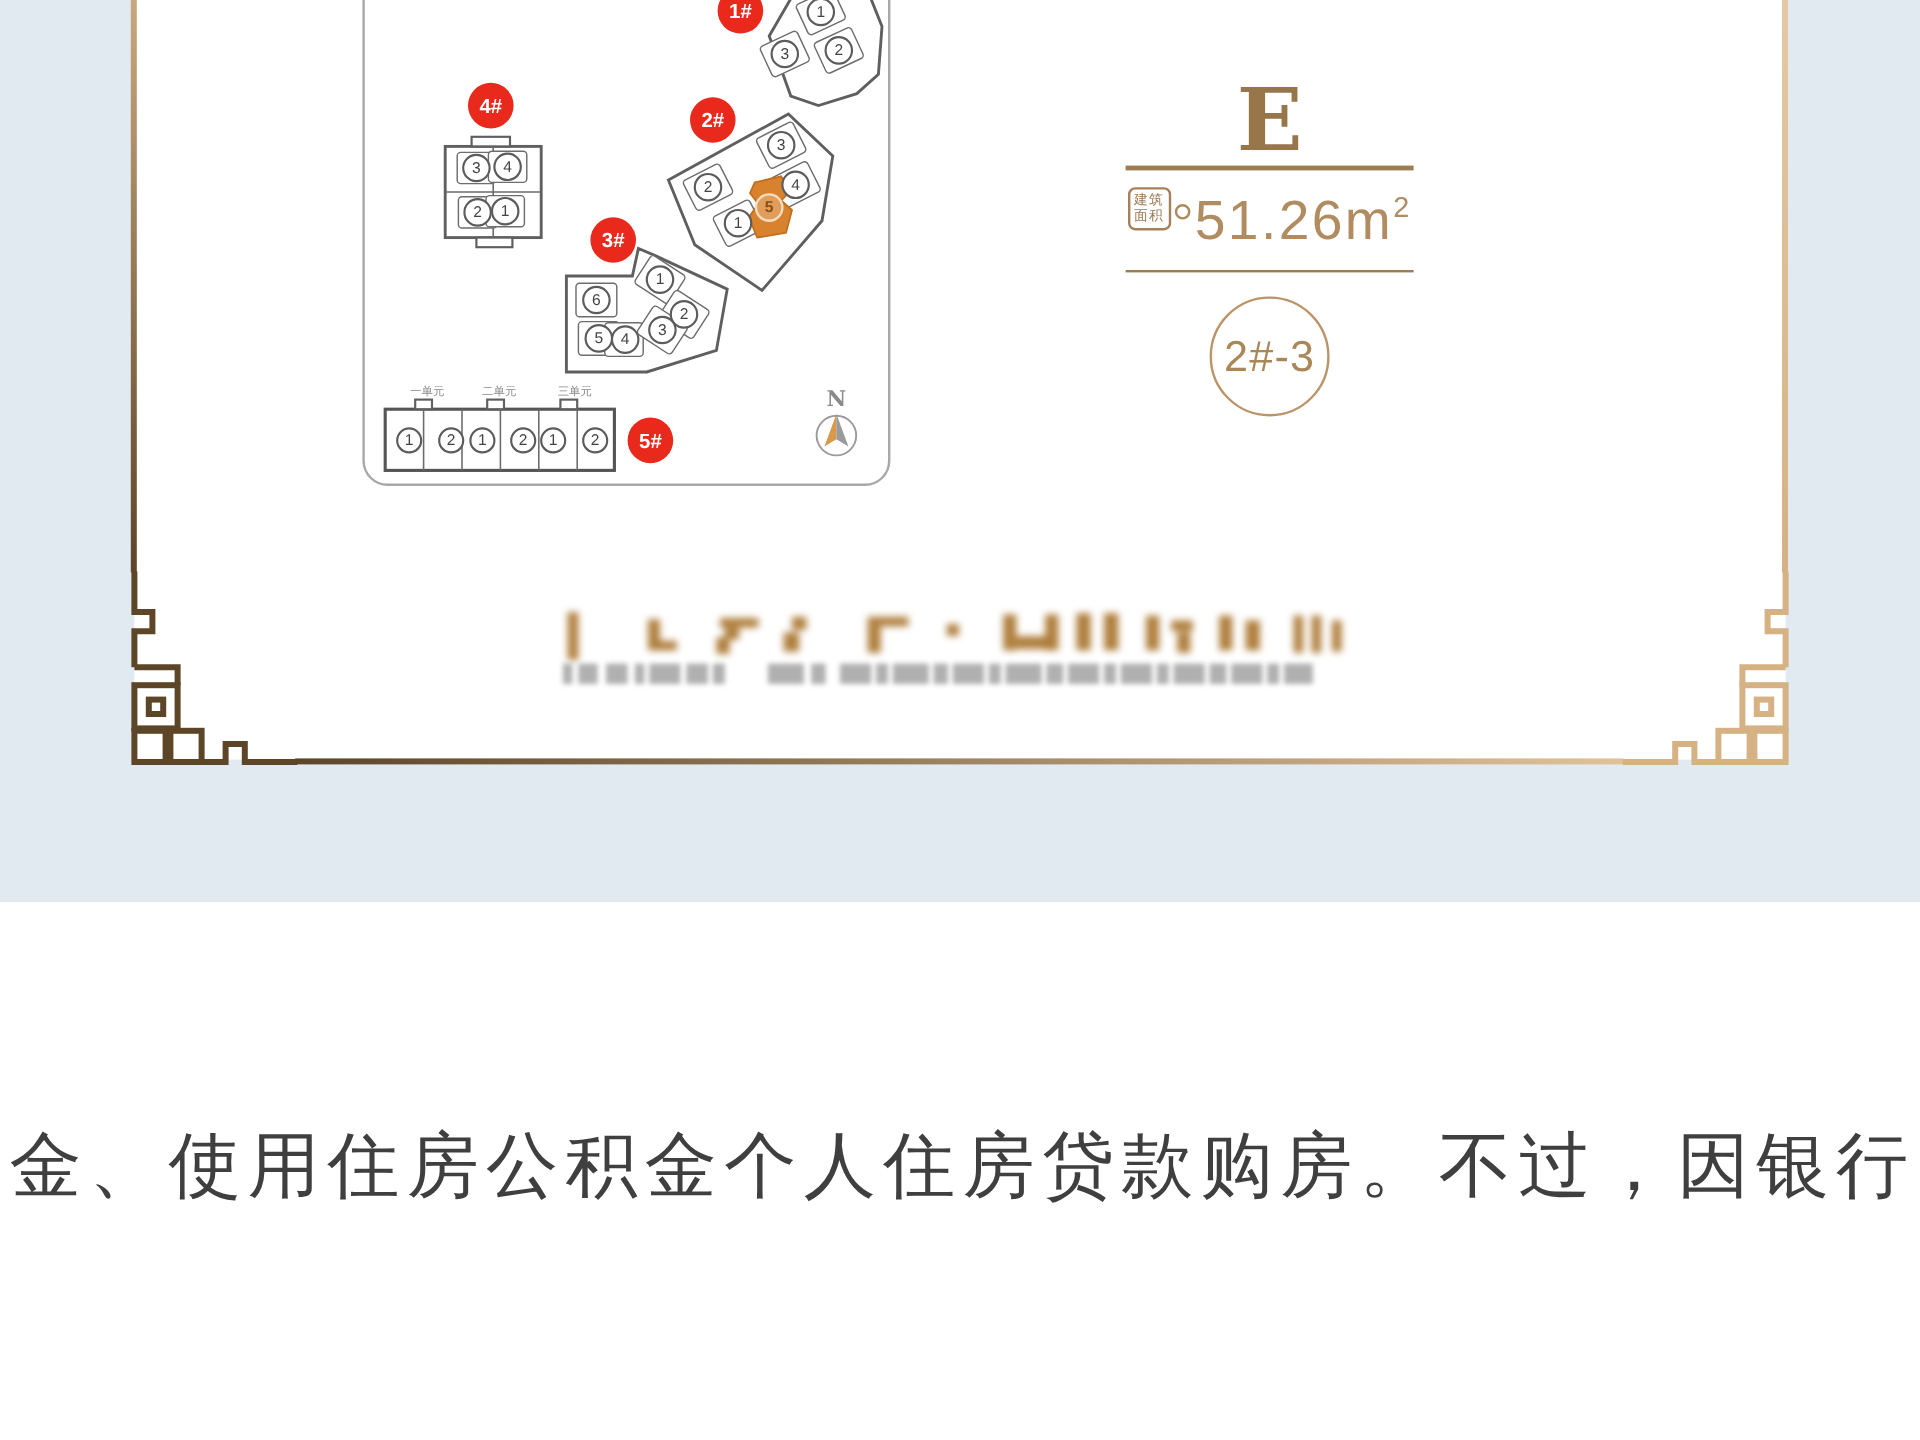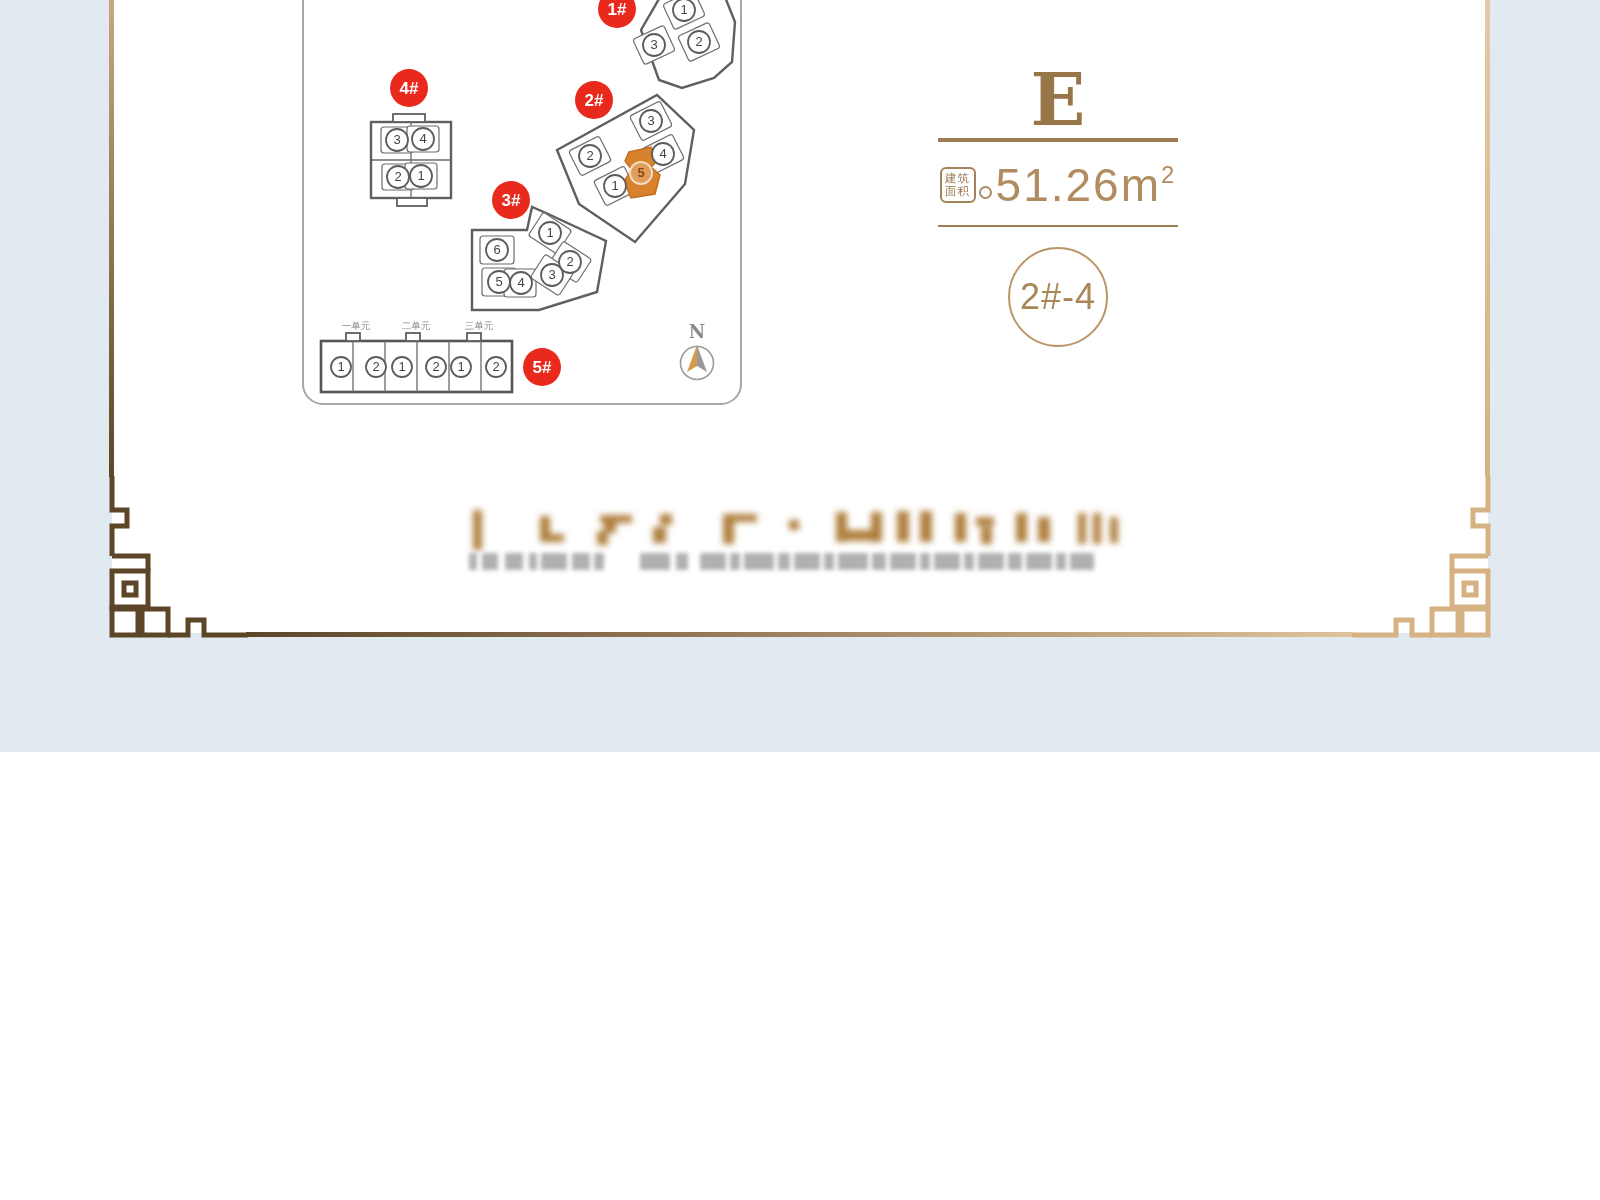--- a/index.html
+++ b/index.html
@@ -40,21 +40,21 @@
         font-family:"DejaVu Serif","Liberation Serif",serif;}
   .ncirc{fill:#fff;stroke:#9b9b9b;stroke-width:1.6;}
 
   
   .unit-panel{position:absolute;left:935px;top:62px;width:246px;display:flex;
     flex-direction:column;align-items:center;}
   .type-letter{height:76px;line-height:76px;font-family:"DejaVu Serif","Liberation Serif",serif;
     font-weight:bold;font-size:72px;color:var(--gold_text);}
   .pdivider{width:240px;height:2px;background:#9d7c52;}
   .layout-text{margin:7px 0;font-size:31px;letter-spacing:4px;font-weight:500;color:#8d7049;}
-  .area-row{margin-top:14px;height:58px;display:flex;align-items:center;}
+  .area-row{margin-top:14px;height:58px;display:flex;align-items:flex-start;}
   .area-badge{width:32px;height:32px;border:2px solid #a58058;border-radius:6px;
     display:flex;flex-direction:column;align-items:center;justify-content:center;
     font-size:11.5px;line-height:13px;color:#9a7a52;letter-spacing:1px;}
   .approx-circle{width:9px;height:9px;border:2px solid #ab8a5c;border-radius:50%;
     margin:14px 4px 0 3px;}
   .area-value{font-size:46px;font-weight:500;color:var(--area_gold);letter-spacing:2px;}
   .area-value sup{font-size:24px;vertical-align:18px;}
   .divider3{margin-top:11px;}
   .unit-code-circle{margin-top:20px;width:96px;height:96px;border:2.5px solid #bb9468;
     border-radius:50%;display:flex;align-items:center;justify-content:center;
@@ -247,21 +247,21 @@
           <span>建筑</span>
           <span>面积</span>
         </div>
         <span class="approx-circle"></span>
         <div class="area-value">
           <span>51.26</span><span>m</span><sup>2</sup>
         </div>
       </div>
       <div class="pdivider divider3"></div>
       <div class="unit-code-circle">
-        <span>2#-4</span>
+        <span>2#-3</span>
       </div>
     </div>
 
     <div class="wm wm1" id="wm1">
         <div class="wmfrag" style="left: 473px; top: 510px; width: 9px; height: 40px;"></div>
         <div class="wmfrag" style="left: 540px; top: 516px; width: 10px; height: 26px;"></div>
         <div class="wmfrag" style="left: 548px; top: 534px; width: 16px; height: 8px;"></div>
         <div class="wmfrag" style="left: 600px; top: 515px; width: 32px; height: 8px;"></div>
         <div class="wmfrag" style="left: 604px; top: 523px; width: 12px; height: 10px;"></div>
         <div class="wmfrag" style="left: 597px; top: 531px; width: 11px; height: 14px;"></div>
@@ -308,16 +308,17 @@
         <div class="wmfrag" style="left: 964px; top: 553px; width: 10px; height: 17px;"></div>
         <div class="wmfrag" style="left: 978px; top: 553px; width: 26px; height: 17px;"></div>
         <div class="wmfrag" style="left: 1008px; top: 553px; width: 14px; height: 17px;"></div>
         <div class="wmfrag" style="left: 1026px; top: 553px; width: 26px; height: 17px;"></div>
         <div class="wmfrag" style="left: 1056px; top: 553px; width: 10px; height: 17px;"></div>
         <div class="wmfrag" style="left: 1070px; top: 553px; width: 24px; height: 17px;"></div>
       </div>
   </section>
 
   <section class="article">
+    <p class="aline">金、使用住房公积金个人住房贷款购房。不过，因银行</p>
 
   </section>
 
 </div>
 
 </body></html>

